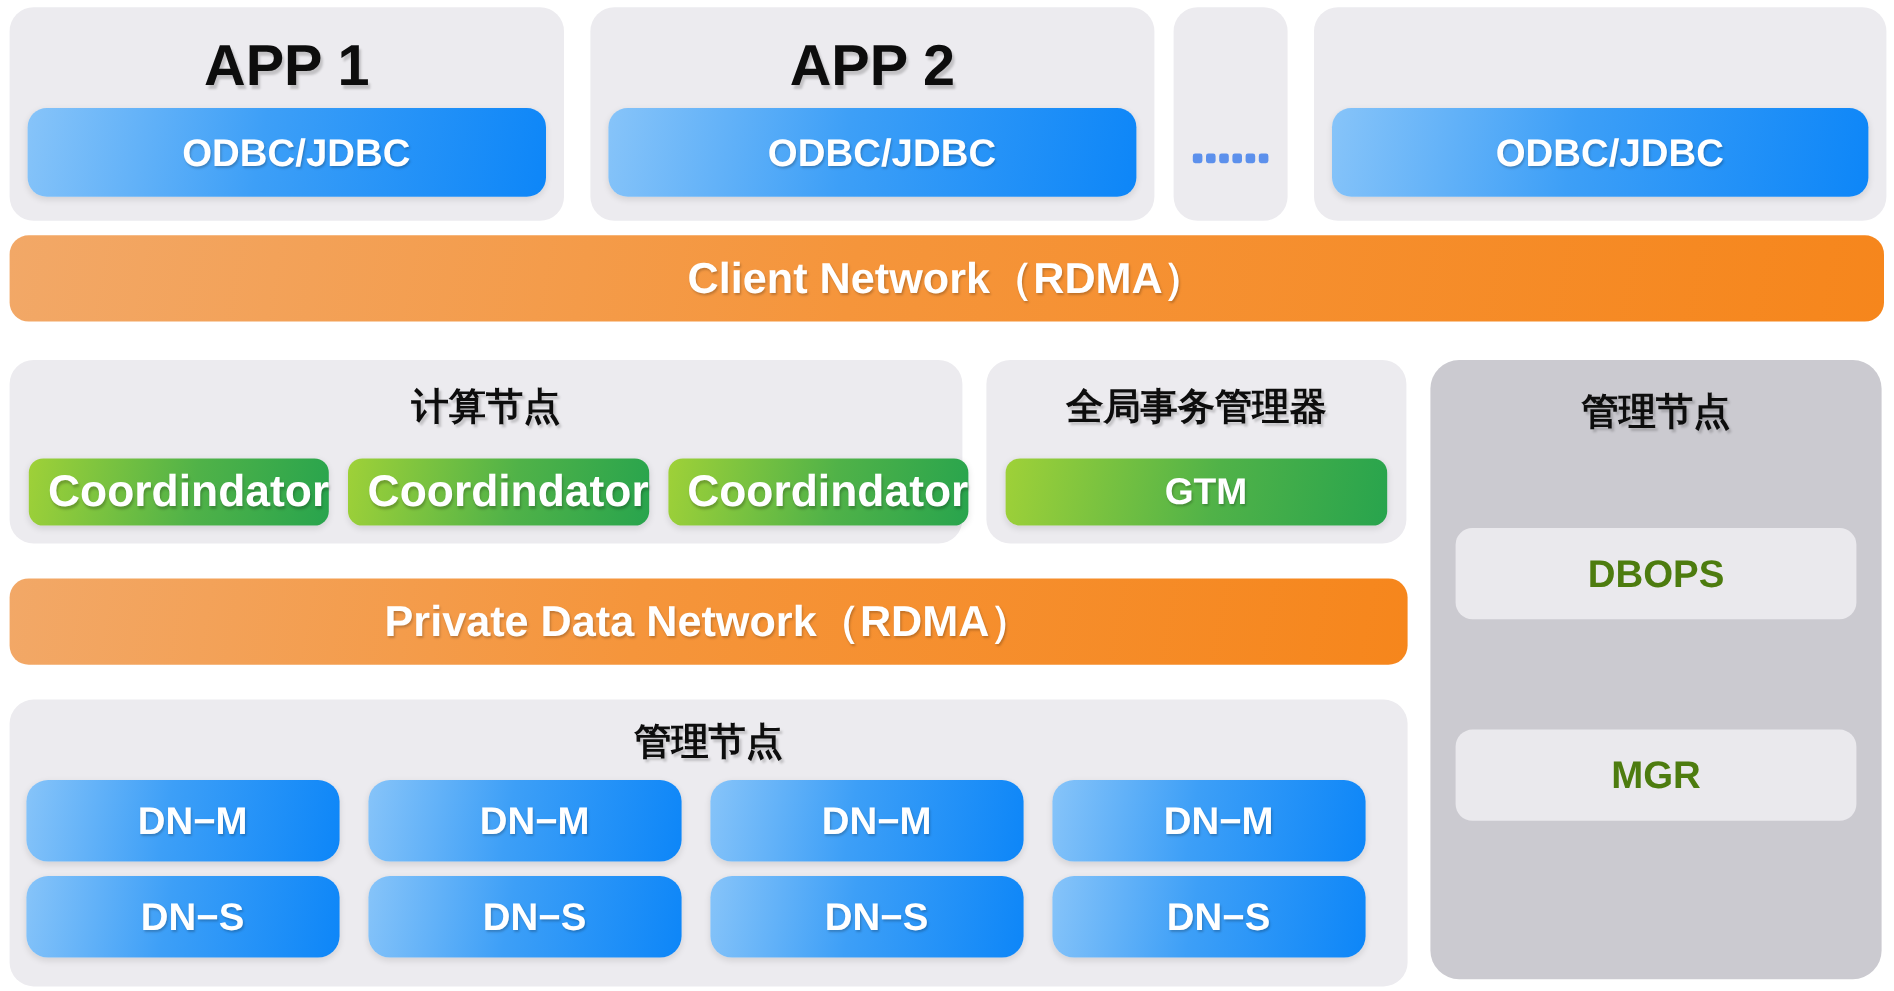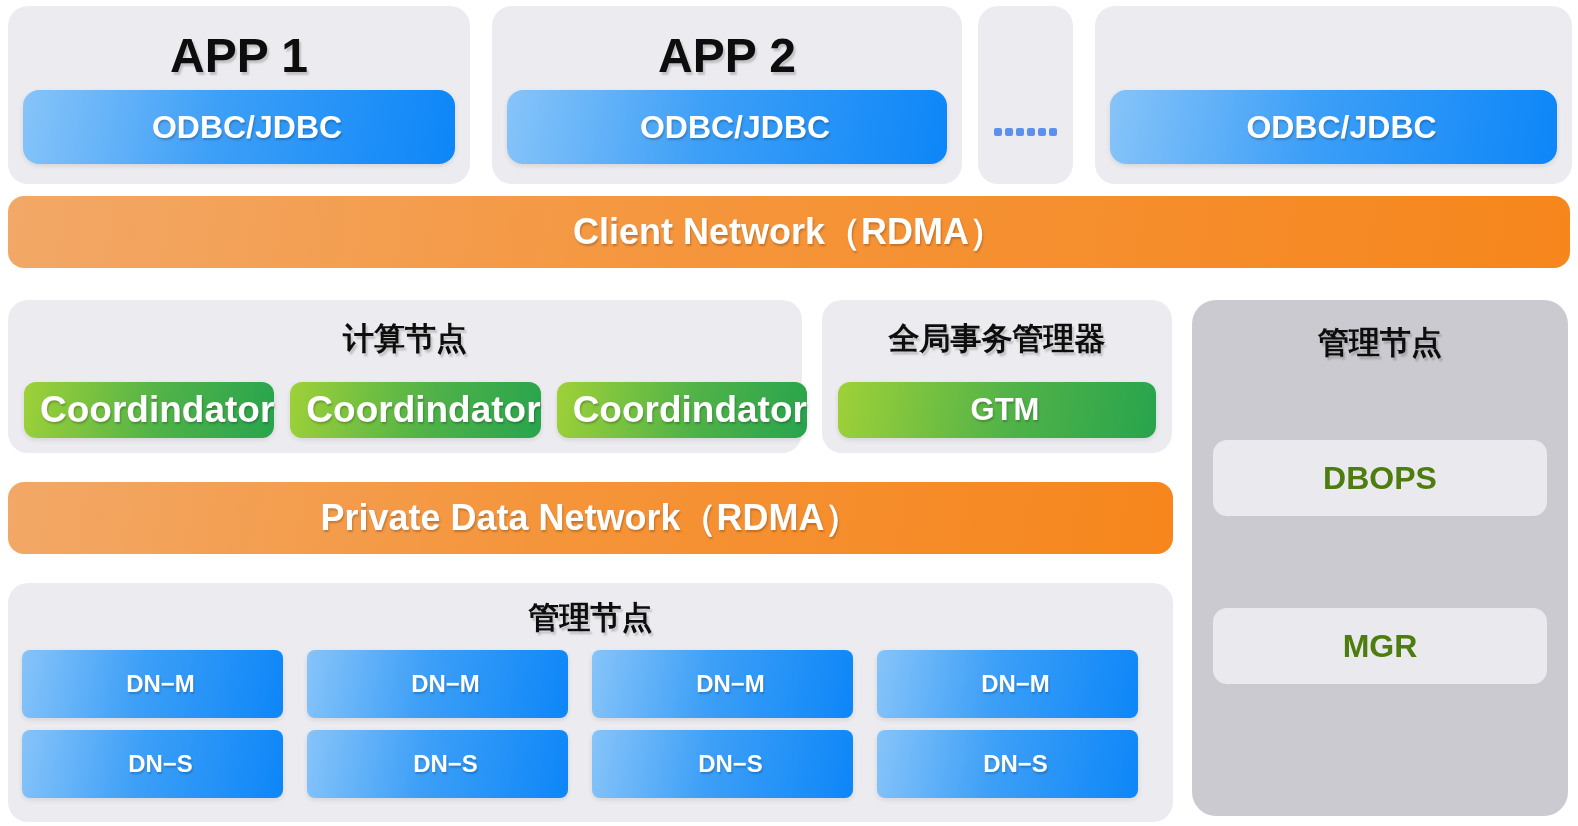--- a/index.html
+++ b/index.html
@@ -55,21 +55,21 @@
     background:#EAE9ED;border-radius:14px;
     display:flex;align-items:center;justify-content:center;
     font-size:32px;color:#4d7c0f;}
   .mgmt-box.dbops{top:140px;}
   .mgmt-box.mgr{top:308px;}
   
   .storage-panel{left:8px;top:583px;width:1165px;height:239px;}
   .storage-title{margin-top:14px;}
   .dn-grid{position:absolute;left:14px;top:67px;display:grid;
     grid-template-columns:repeat(4,261px);column-gap:24px;row-gap:12px;}
-  .dn-pill{height:68px;border-radius:8px;font-size:24px;}
+  .dn-pill{height:68px;border-radius:18px;font-size:32px;}
   .dn-pill.standby{grid-row:2;}
 </style>
 </head>
 <body>
 
 <div class="page">
 
   <div class="app-card" style="left:8px;width:462px;">
     <div class="app-title">APP 1</div>
     <div class="pill blue-grad driver-pill white-text">ODBC/JDBC</div>

